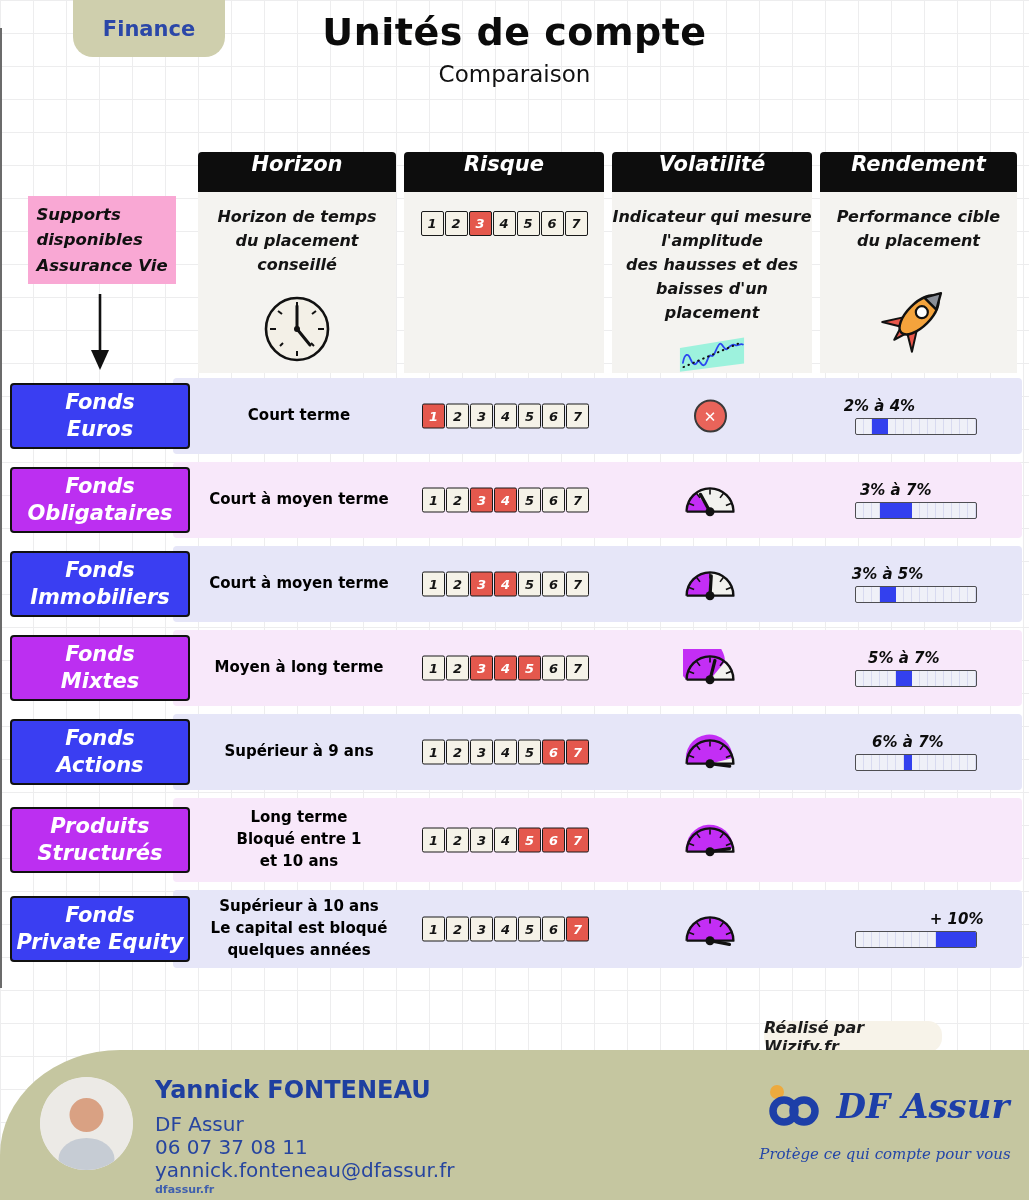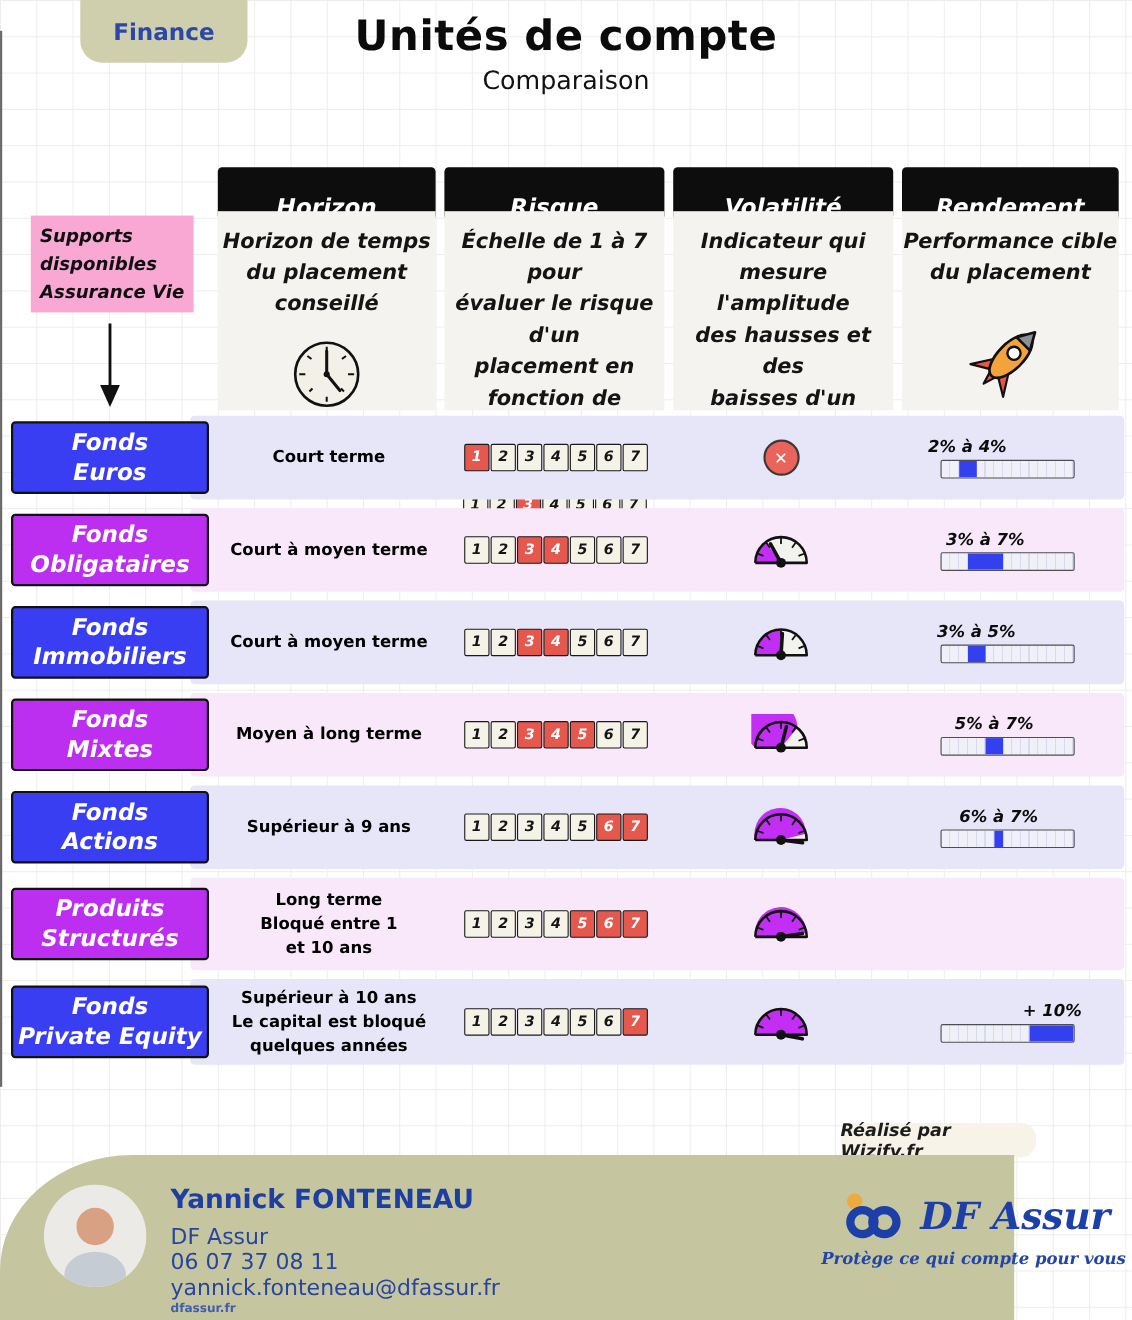--- a/index.html
+++ b/index.html
@@ -37,28 +37,28 @@
     background:#f9a8d4; display:flex; align-items:center; justify-content:center;
     text-align:left; font-style:italic; font-weight:bold; font-size:16.5px;
     white-space:pre-line; line-height:1.55; color:#101010;
   }
   .down-arrow { position:absolute; left:86px; top:292px; }
 
   
   .col-pill {
     position:absolute; top:152px; height:48px; background:#0d0d0d; border-radius:4px;
     color:#fff; font-style:italic; font-weight:bold; font-size:21px;
-    display:flex; align-items:flex-end; justify-content:center;
+    display:flex; align-items:flex-start; justify-content:center;
   }
   .col-desc {
     position:absolute; top:192px; height:181px; background:#f4f3f0;
     display:flex; flex-direction:column; align-items:center; padding-top:13px; gap:8px;
   }
   .desc-text {
-    font-style:italic; font-weight:bold; font-size:19px; text-align:center;
+    font-style:italic; font-weight:bold; font-size:16px; text-align:center;
     white-space:pre-line; line-height:1.5; color:#141414;
   }
   .c1 { left:198px; width:198px; } .c2 { left:404px; width:200px; }
   .c3 { left:612px; width:200px; } .c4 { left:820px; width:197px; }
 
   
   #rows { position:absolute; left:0; top:378px; width:1029px; }
   .row { position:relative; height:76px; margin-bottom:8px; }
   .row.tall { height:84px; }
   .row.med  { height:78px; }
@@ -103,30 +103,30 @@
   .rend-fill { position:absolute; top:0; bottom:0; background:#3340ee; }
   .rend-axis { display:flex; justify-content:space-between; font-size:11px; font-style:italic; font-weight:bold; padding-top:2px; color:#111; }
 
   
   .credit-badge {
     position:absolute; left:764px; top:1021px; width:178px; height:31px;
     background:#f7f3e9; border-radius:14px;
     display:flex; align-items:center; justify-content:center;
     font-style:italic; font-weight:bold; font-size:16px; color:#1c1c1c;
   }
-  .footer { position:absolute; left:0; top:1050px; width:922px; height:150px; background:#c5c6a0; border-top-left-radius:120px 105px; }
+  .footer { position:absolute; left:0; top:1050px; width:1029px; height:150px; background:#c5c6a0; border-top-left-radius:120px 105px; }
   .avatar { position:absolute; left:40px; top:27px; width:93px; height:93px; border-radius:50%; overflow:hidden; background:#eceae6; }
   .advisor { position:absolute; left:155px; top:26px; }
   .advisor-name { font-size:24px; font-weight:bold; color:#1e3fa0; margin-bottom:9px; }
   .advisor-line { font-size:20px; color:#27459f; line-height:1.15; }
   .website { position:absolute; left:155px; top:133px; font-size:11px; font-weight:bold; color:#3f5fae; }
   .brand { position:absolute; left:745px; top:33px; width:280px; display:flex; flex-direction:column; align-items:center; }
   .brand-row { display:flex; align-items:center; gap:10px; }
   .brand-name { font-family:"DejaVu Serif", serif; font-style:italic; font-weight:bold; font-size:34px; color:#1d3fa8; }
-  .brand-tagline { margin-top:6px; font-family:"DejaVu Serif", serif; font-style:italic; font-weight:bold; font-size:15px; color:#2345a8; }
+  .brand-tagline { margin-top:16px; font-family:"DejaVu Serif", serif; font-style:italic; font-weight:normal; font-size:15px; color:#2345a8; }
 </style>
 </head>
 <body>
 
 <div class="edge-line"></div>
 
 <div class="finance-badge">
   <span>Finance</span>
 </div>
 <div class="page-title">Unités de compte</div>
@@ -165,24 +165,20 @@
     <line x1="17" y1="18" x2="21" y2="21" stroke="#111" stroke-width="2"></line>
     <line x1="55" y1="18" x2="51" y2="21" stroke="#111" stroke-width="2"></line>
     <line x1="19" y1="53" x2="22" y2="50" stroke="#111" stroke-width="2"></line>
     <line x1="53" y1="53" x2="50" y2="50" stroke="#111" stroke-width="2"></line>
     <line x1="36" y1="36" x2="36" y2="13" stroke="#111" stroke-width="3" stroke-linecap="round"></line>
     <line x1="36" y1="36" x2="49" y2="52" stroke="#111" stroke-width="3" stroke-linecap="round"></line>
     <circle cx="36" cy="36" r="3" fill="#111"></circle>
   </svg>
 </div>
 <div class="col-desc c2">
-  <div class="desc-text">Échelle de 1 à 7 pour
-évaluer le risque d'un
-placement en fonction de
-sa volatilité historique</div>
   <div class="risk-cell" id="desc-scale" style="position:static; transform:none; margin-top:6px">
       <div class="scale-cell">1</div>
       <div class="scale-cell">2</div>
       <div class="scale-cell hl">3</div>
       <div class="scale-cell">4</div>
       <div class="scale-cell">5</div>
       <div class="scale-cell">6</div>
       <div class="scale-cell">7</div>
     </div>
 </div>

